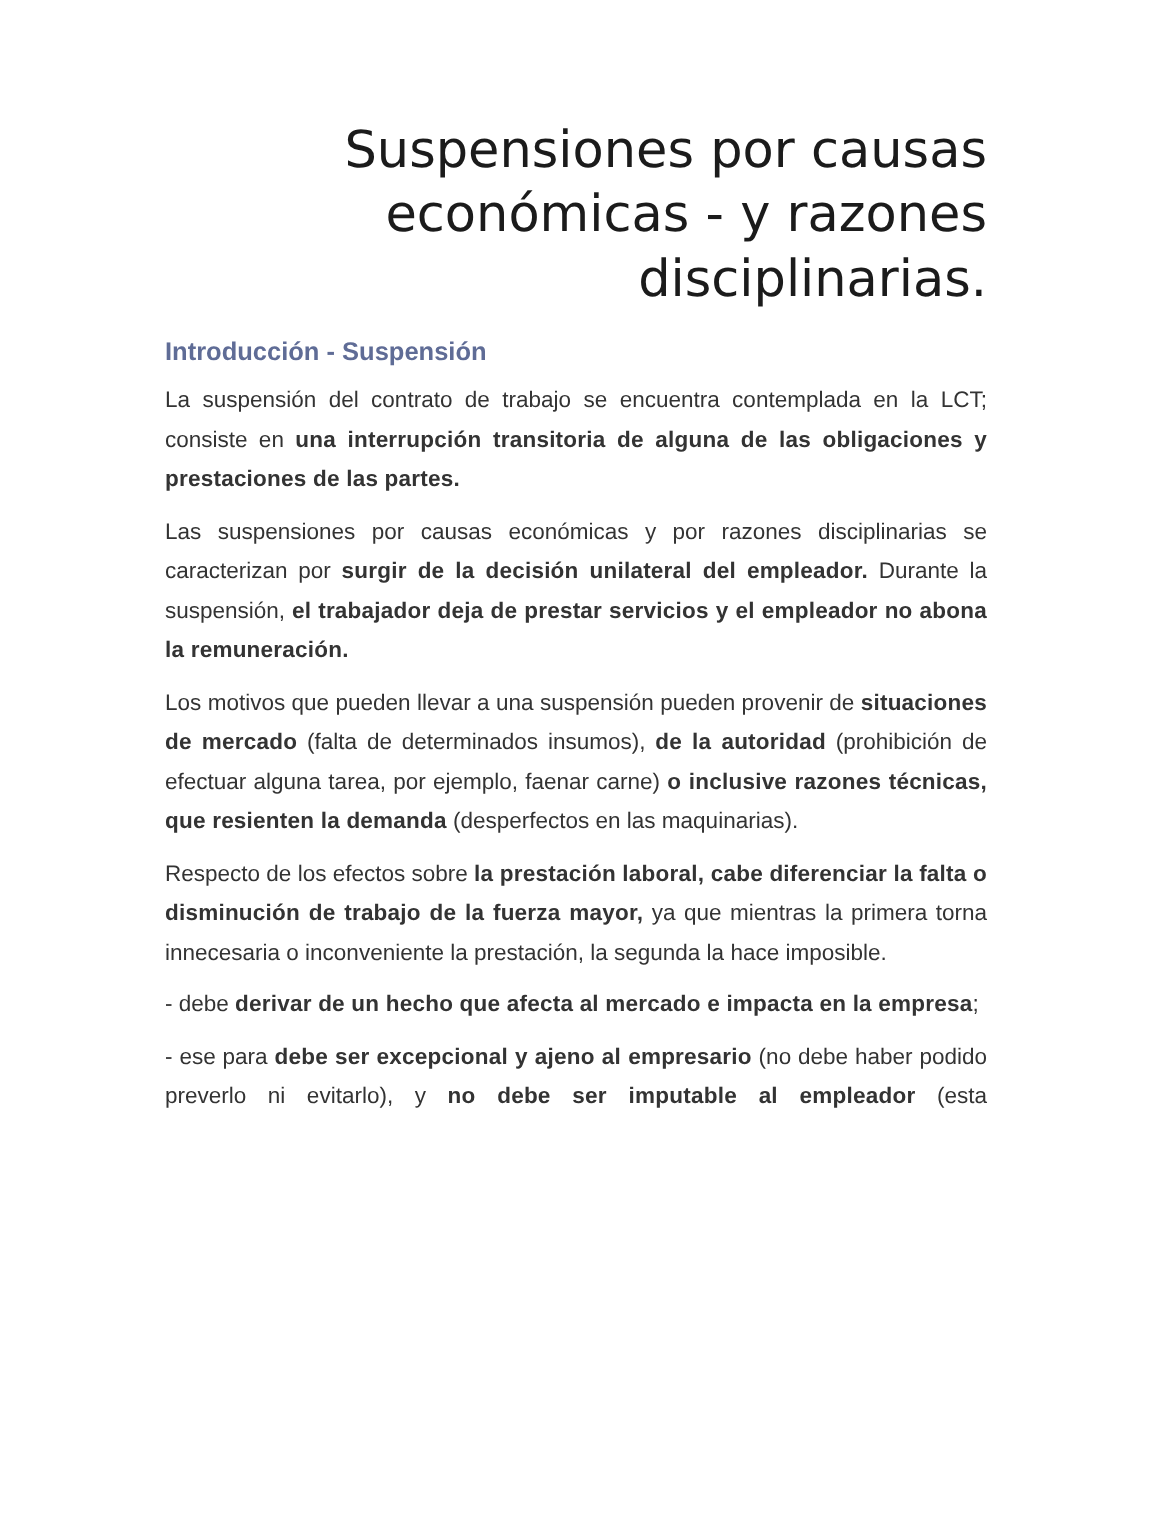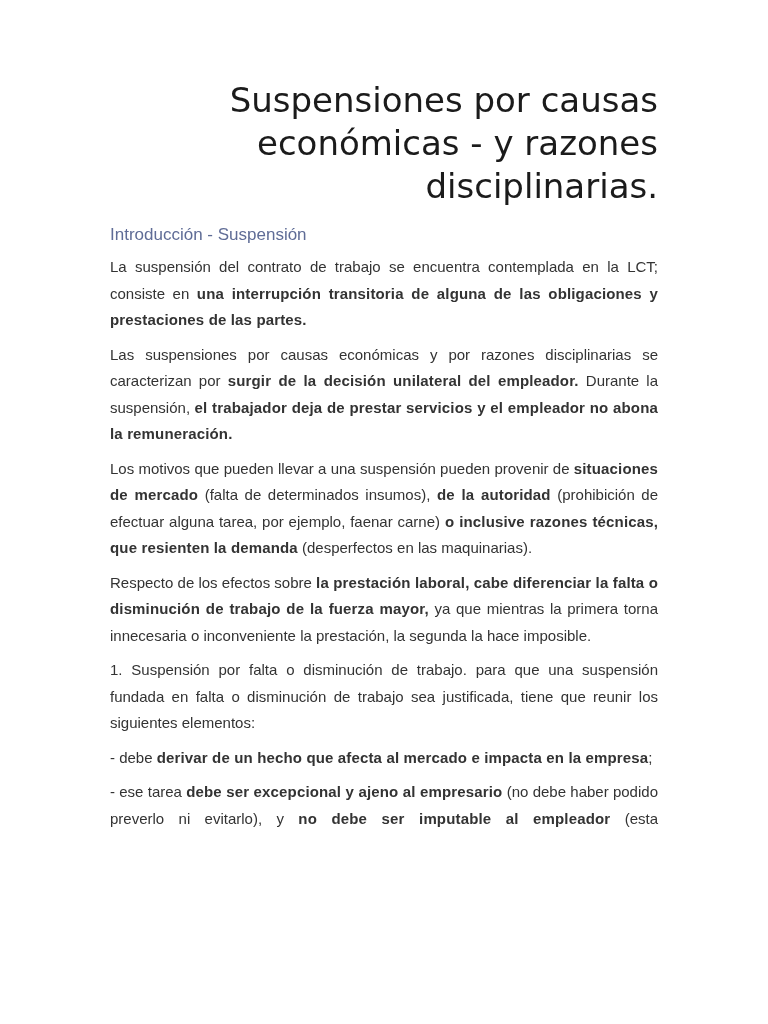--- a/index.html
+++ b/index.html
@@ -24,21 +24,21 @@
     font-family: "DejaVu Sans", sans-serif;
     font-weight: 400;
     font-size: 34px;
     line-height: 43px;
     text-align: right;
     color: var(--title_color, #1b1b1b);
     margin: 0 0 17px 0;
   }
   .section-heading {
     font-size: 17px;
-    font-weight: 400;
+    font-weight: 700;
     color: var(--heading_color, #5f6c96);
     margin: 0 0 9px 0;
     line-height: 20px;
   }
   .paragraphs p {
     font-size: 15px;
     line-height: 26.5px;
     text-align: justify;
     color: var(--body_color, #333333);
     margin: 0 0 8px 0;
@@ -58,17 +58,16 @@
 <div class="page">
   <h1 class="doc-title">Suspensiones por causas económicas - y razones disciplinarias.</h1>
 
   <h2 class="section-heading">Introducción - Suspensión</h2>
 
   <div class="paragraphs">
       <p><span>La suspensión del contrato de trabajo se encuentra contemplada en la LCT; consiste en </span><strong>una interrupción transitoria de alguna de las obligaciones y prestaciones de las partes.</strong></p>
       <p><span>Las suspensiones por causas económicas y por razones disciplinarias se caracterizan por </span><strong>surgir de la decisión unilateral del empleador.</strong><span> Durante la suspensión, </span><strong>el trabajador deja de prestar servicios y el empleador no abona la remuneración.</strong></p>
       <p><span>Los motivos que pueden llevar a una suspensión pueden provenir de </span><strong>situaciones de mercado</strong><span> (falta de determinados insumos), </span><strong>de la autoridad</strong><span> (prohibición de efectuar alguna tarea, por ejemplo, faenar carne) </span><strong>o inclusive razones técnicas, que resienten la demanda</strong><span> (desperfectos en las maquinarias).</span></p>
       <p><span>Respecto de los efectos sobre </span><strong>la prestación laboral, cabe diferenciar la falta o disminución de trabajo de la fuerza mayor,</strong><span> ya que mientras la primera torna innecesaria o inconveniente la prestación, la segunda la hace imposible.</span></p>
-      <p><span>1. Suspensión por falta o disminución de trabajo. para que una suspensión fundada en falta o disminución de trabajo sea justificada, tiene que reunir los siguientes elementos:</span></p>
       <p><span>- debe </span><strong>derivar de un hecho que afecta al mercado e impacta en la empresa</strong><span>;</span></p>
-      <p class="cut"><span>- ese tarea </span><strong>debe ser excepcional y ajeno al empresario</strong><span> (no debe haber podido preverlo ni evitarlo), y </span><strong>no debe ser imputable al empleador</strong><span> (esta</span></p>
+      <p class="cut"><span>- ese para </span><strong>debe ser excepcional y ajeno al empresario</strong><span> (no debe haber podido preverlo ni evitarlo), y </span><strong>no debe ser imputable al empleador</strong><span> (esta</span></p>
     </div>
 </div>
 
 </body></html>

